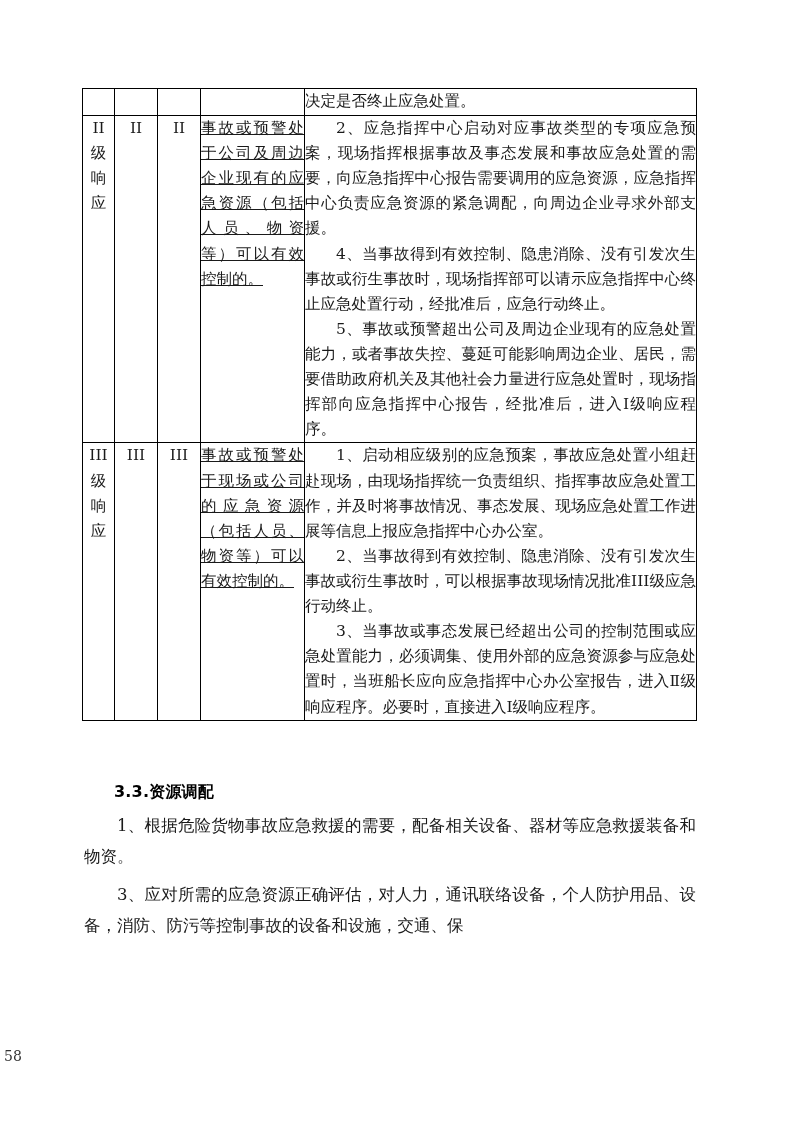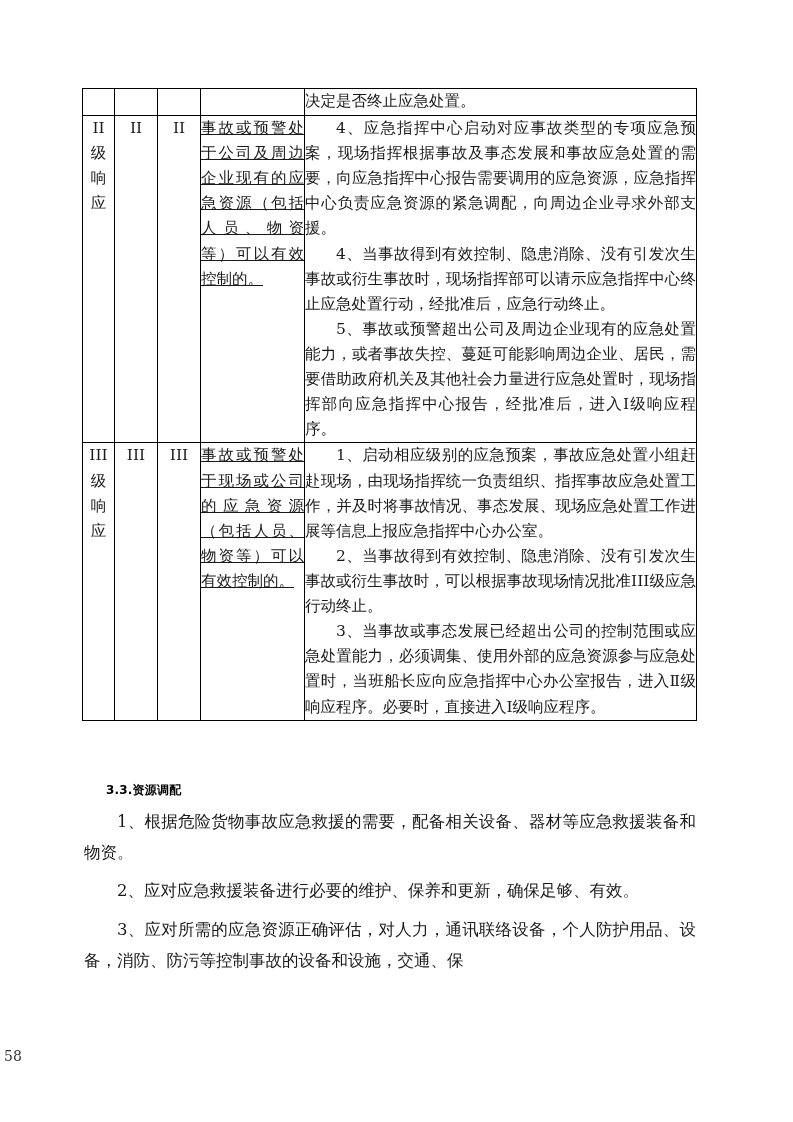--- a/index.html
+++ b/index.html
@@ -92,21 +92,21 @@
   
   .body-block {
     position: absolute;
     left: 78px;
     top: 782px;
     width: 614px;
   }
   .heading {
     font-family: "DejaVu Sans", "Liberation Sans", sans-serif;
     font-weight: bold;
-    font-size: 12px;
+    font-size: 16px;
     margin: 0 0 8px 0;
     text-indent: 2em;
     letter-spacing: 0.2px;
     color: #000;
   }
   .para {
     margin: 0 0 8px 2px;
     font-size: 16.5px;
     line-height: 1.86;
     text-indent: 2em;
@@ -155,21 +155,21 @@
         <td class="vlabel">
           <span>II</span>
           <span>级</span>
           <span>响</span>
           <span>应</span>
         </td>
         <td class="ctr">II</td>
         <td class="ctr">II</td>
         <td class="cond">事故或预警处于公司及周边企业现有的应急资源（包括人员、物资等）可以有效控制的。</td>
         <td class="action">
-          <p>4、应急指挥中心启动对应事故类型的专项应急预案，现场指挥根据事故及事态发展和事故应急处置的需要，向应急指挥中心报告需要调用的应急资源，应急指挥中心负责应急资源的紧急调配，向周边企业寻求外部支援。</p>
+          <p>2、应急指挥中心启动对应事故类型的专项应急预案，现场指挥根据事故及事态发展和事故应急处置的需要，向应急指挥中心报告需要调用的应急资源，应急指挥中心负责应急资源的紧急调配，向周边企业寻求外部支援。</p>
           <p>4、当事故得到有效控制、隐患消除、没有引发次生事故或衍生事故时，现场指挥部可以请示应急指挥中心终止应急处置行动，经批准后，应急行动终止。</p>
           <p>5、事故或预警超出公司及周边企业现有的应急处置能力，或者事故失控、蔓延可能影响周边企业、居民，需要借助政府机关及其他社会力量进行应急处置时，现场指挥部向应急指挥中心报告，经批准后，进入Ⅰ级响应程序。</p>
         </td>
       </tr>
 
       <tr>
         <td class="vlabel">
           <span>III</span>
           <span>级</span>
           <span>响</span>
@@ -184,19 +184,18 @@
           <p>3、当事故或事态发展已经超出公司的控制范围或应急处置能力，必须调集、使用外部的应急资源参与应急处置时，当班船长应向应急指挥中心办公室报告，进入Ⅱ级响应程序。必要时，直接进入Ⅰ级响应程序。</p>
         </td>
       </tr>
 
     </tbody>
   </table>
 
   <div class="body-block">
     <h3 class="heading">3.3.资源调配</h3>
     <p class="para">1、根据危险货物事故应急救援的需要，配备相关设备、器材等应急救援装备和物资。</p>
-    <p class="para">2、应对应急救援装备进行必要的维护、保养和更新，确保足够、有效。</p>
     <p class="para">3、应对所需的应急资源正确评估，对人力，通讯联络设备，个人防护用品、设备，消防、防污等控制事故的设备和设施，交通、保</p>
   </div>
 
   <div class="pagenum">58</div>
 
 </div>
 
 </body></html>

